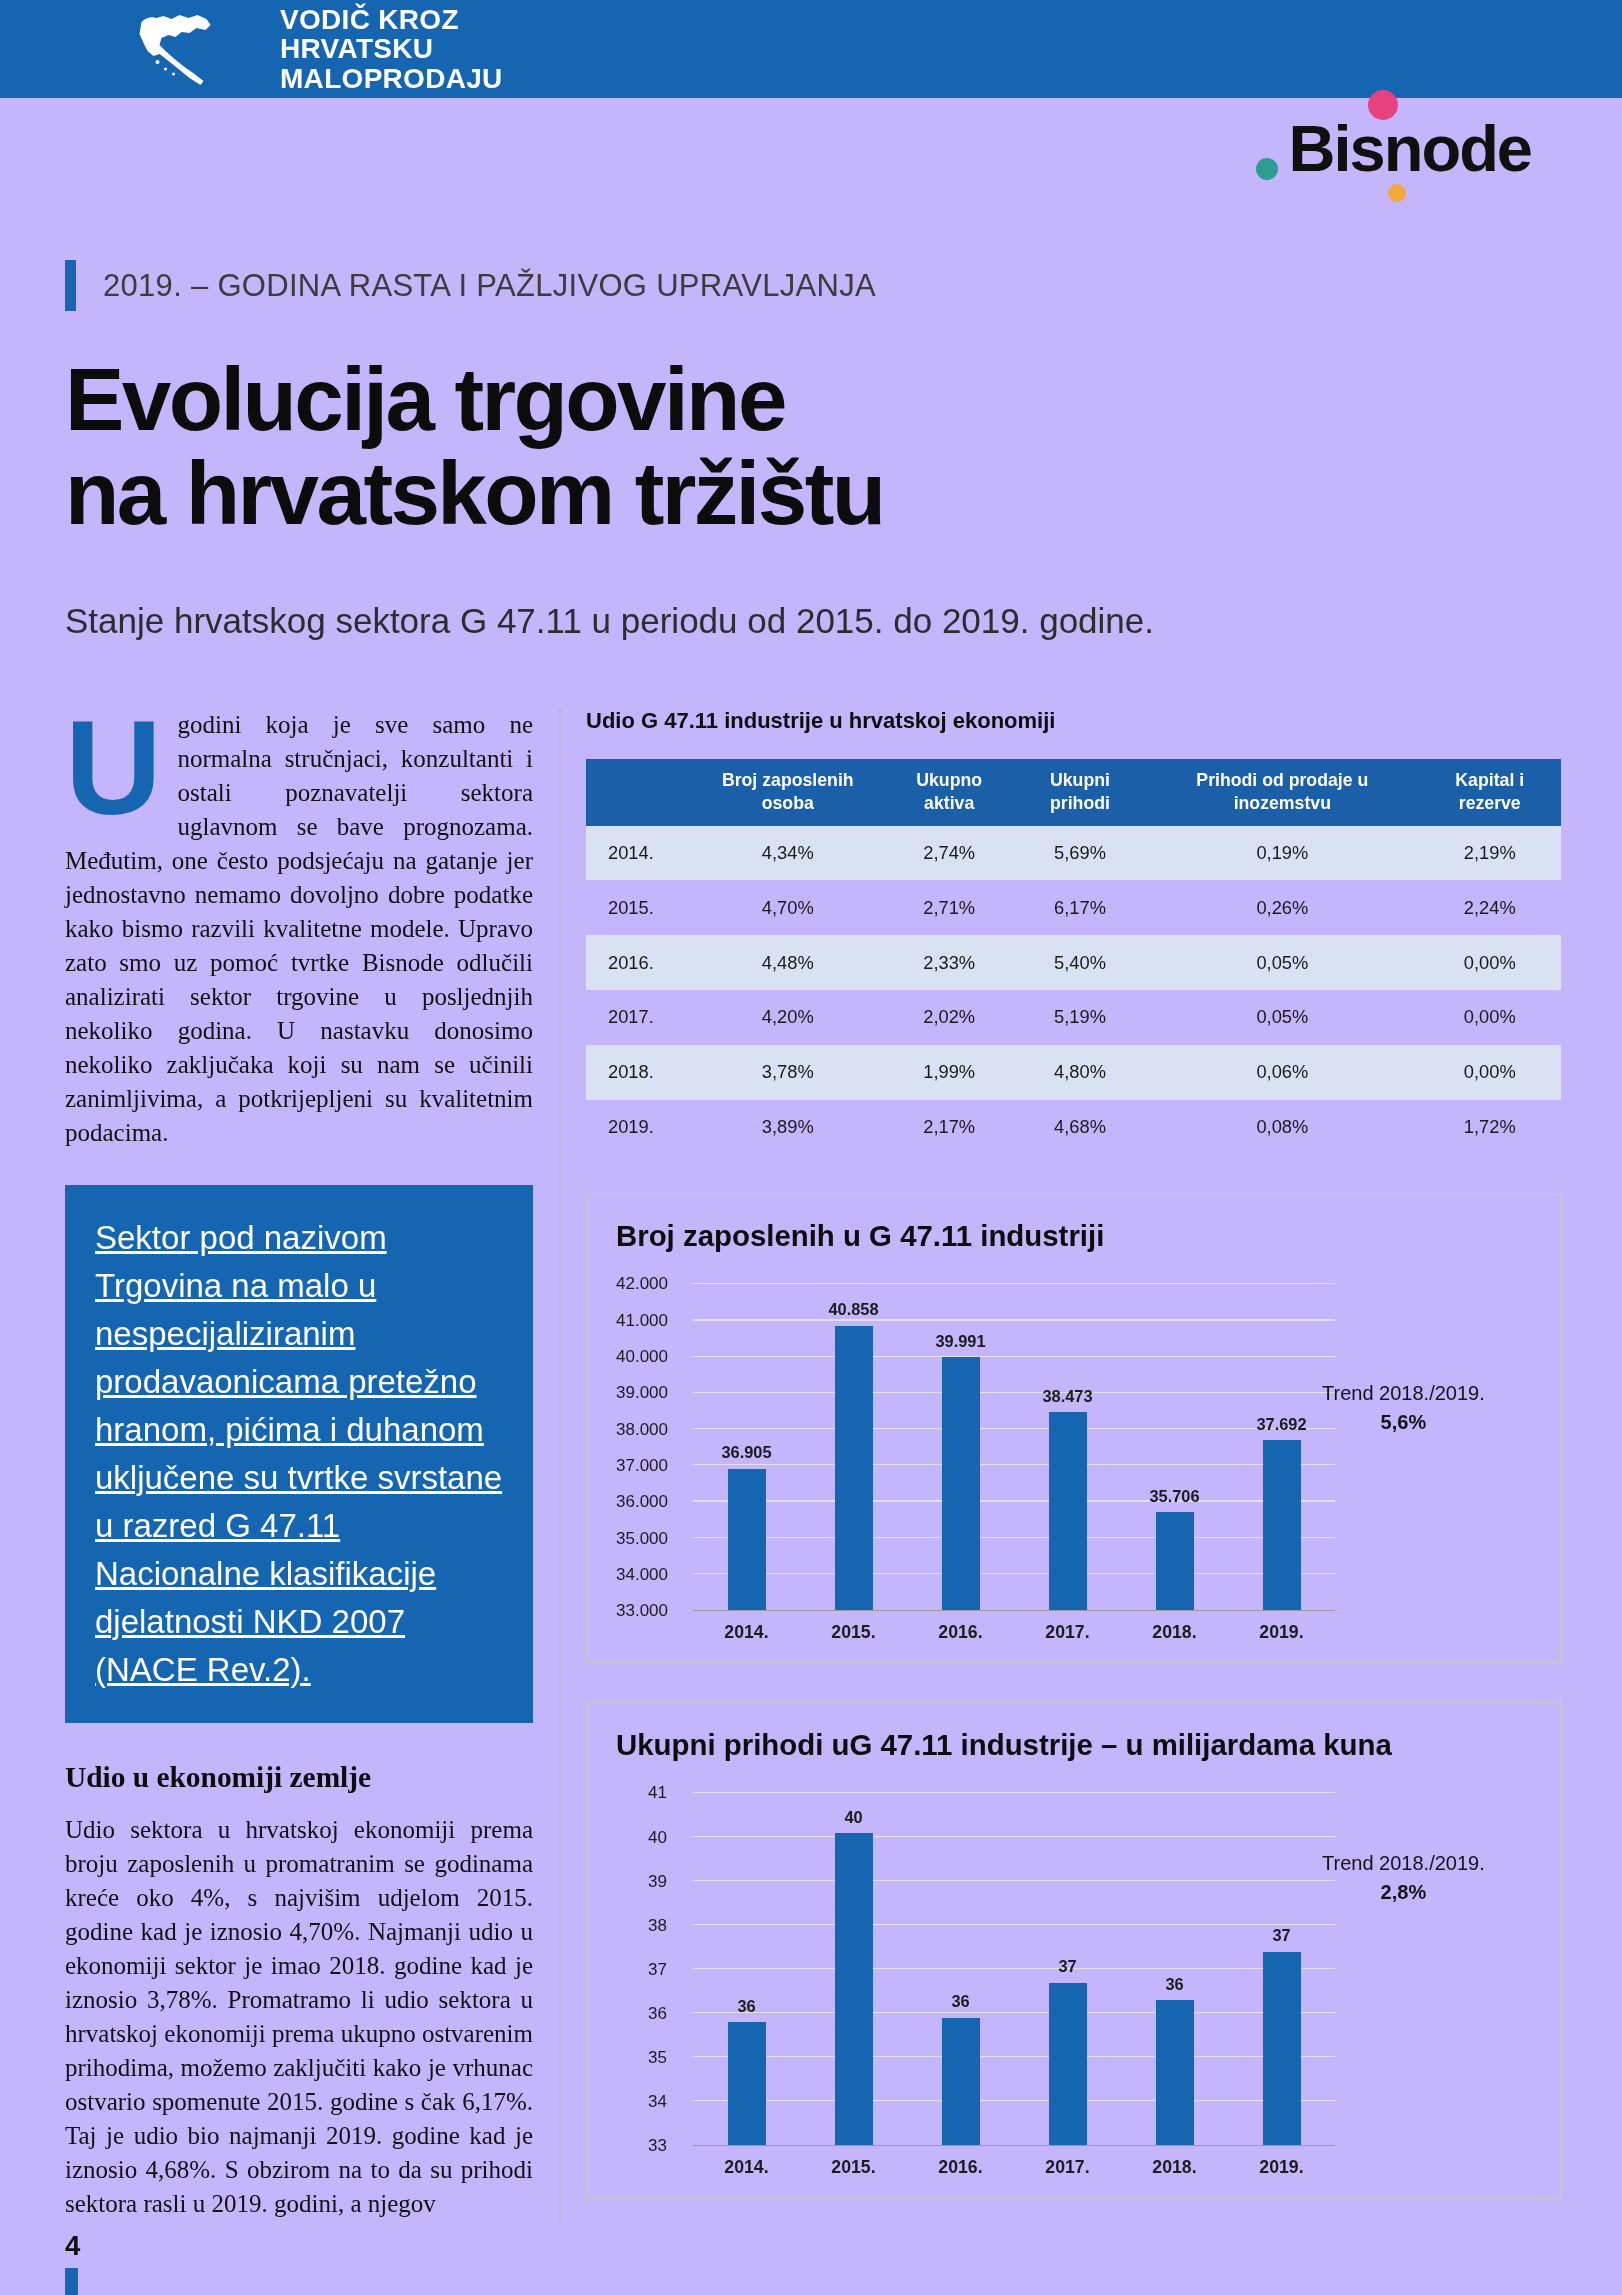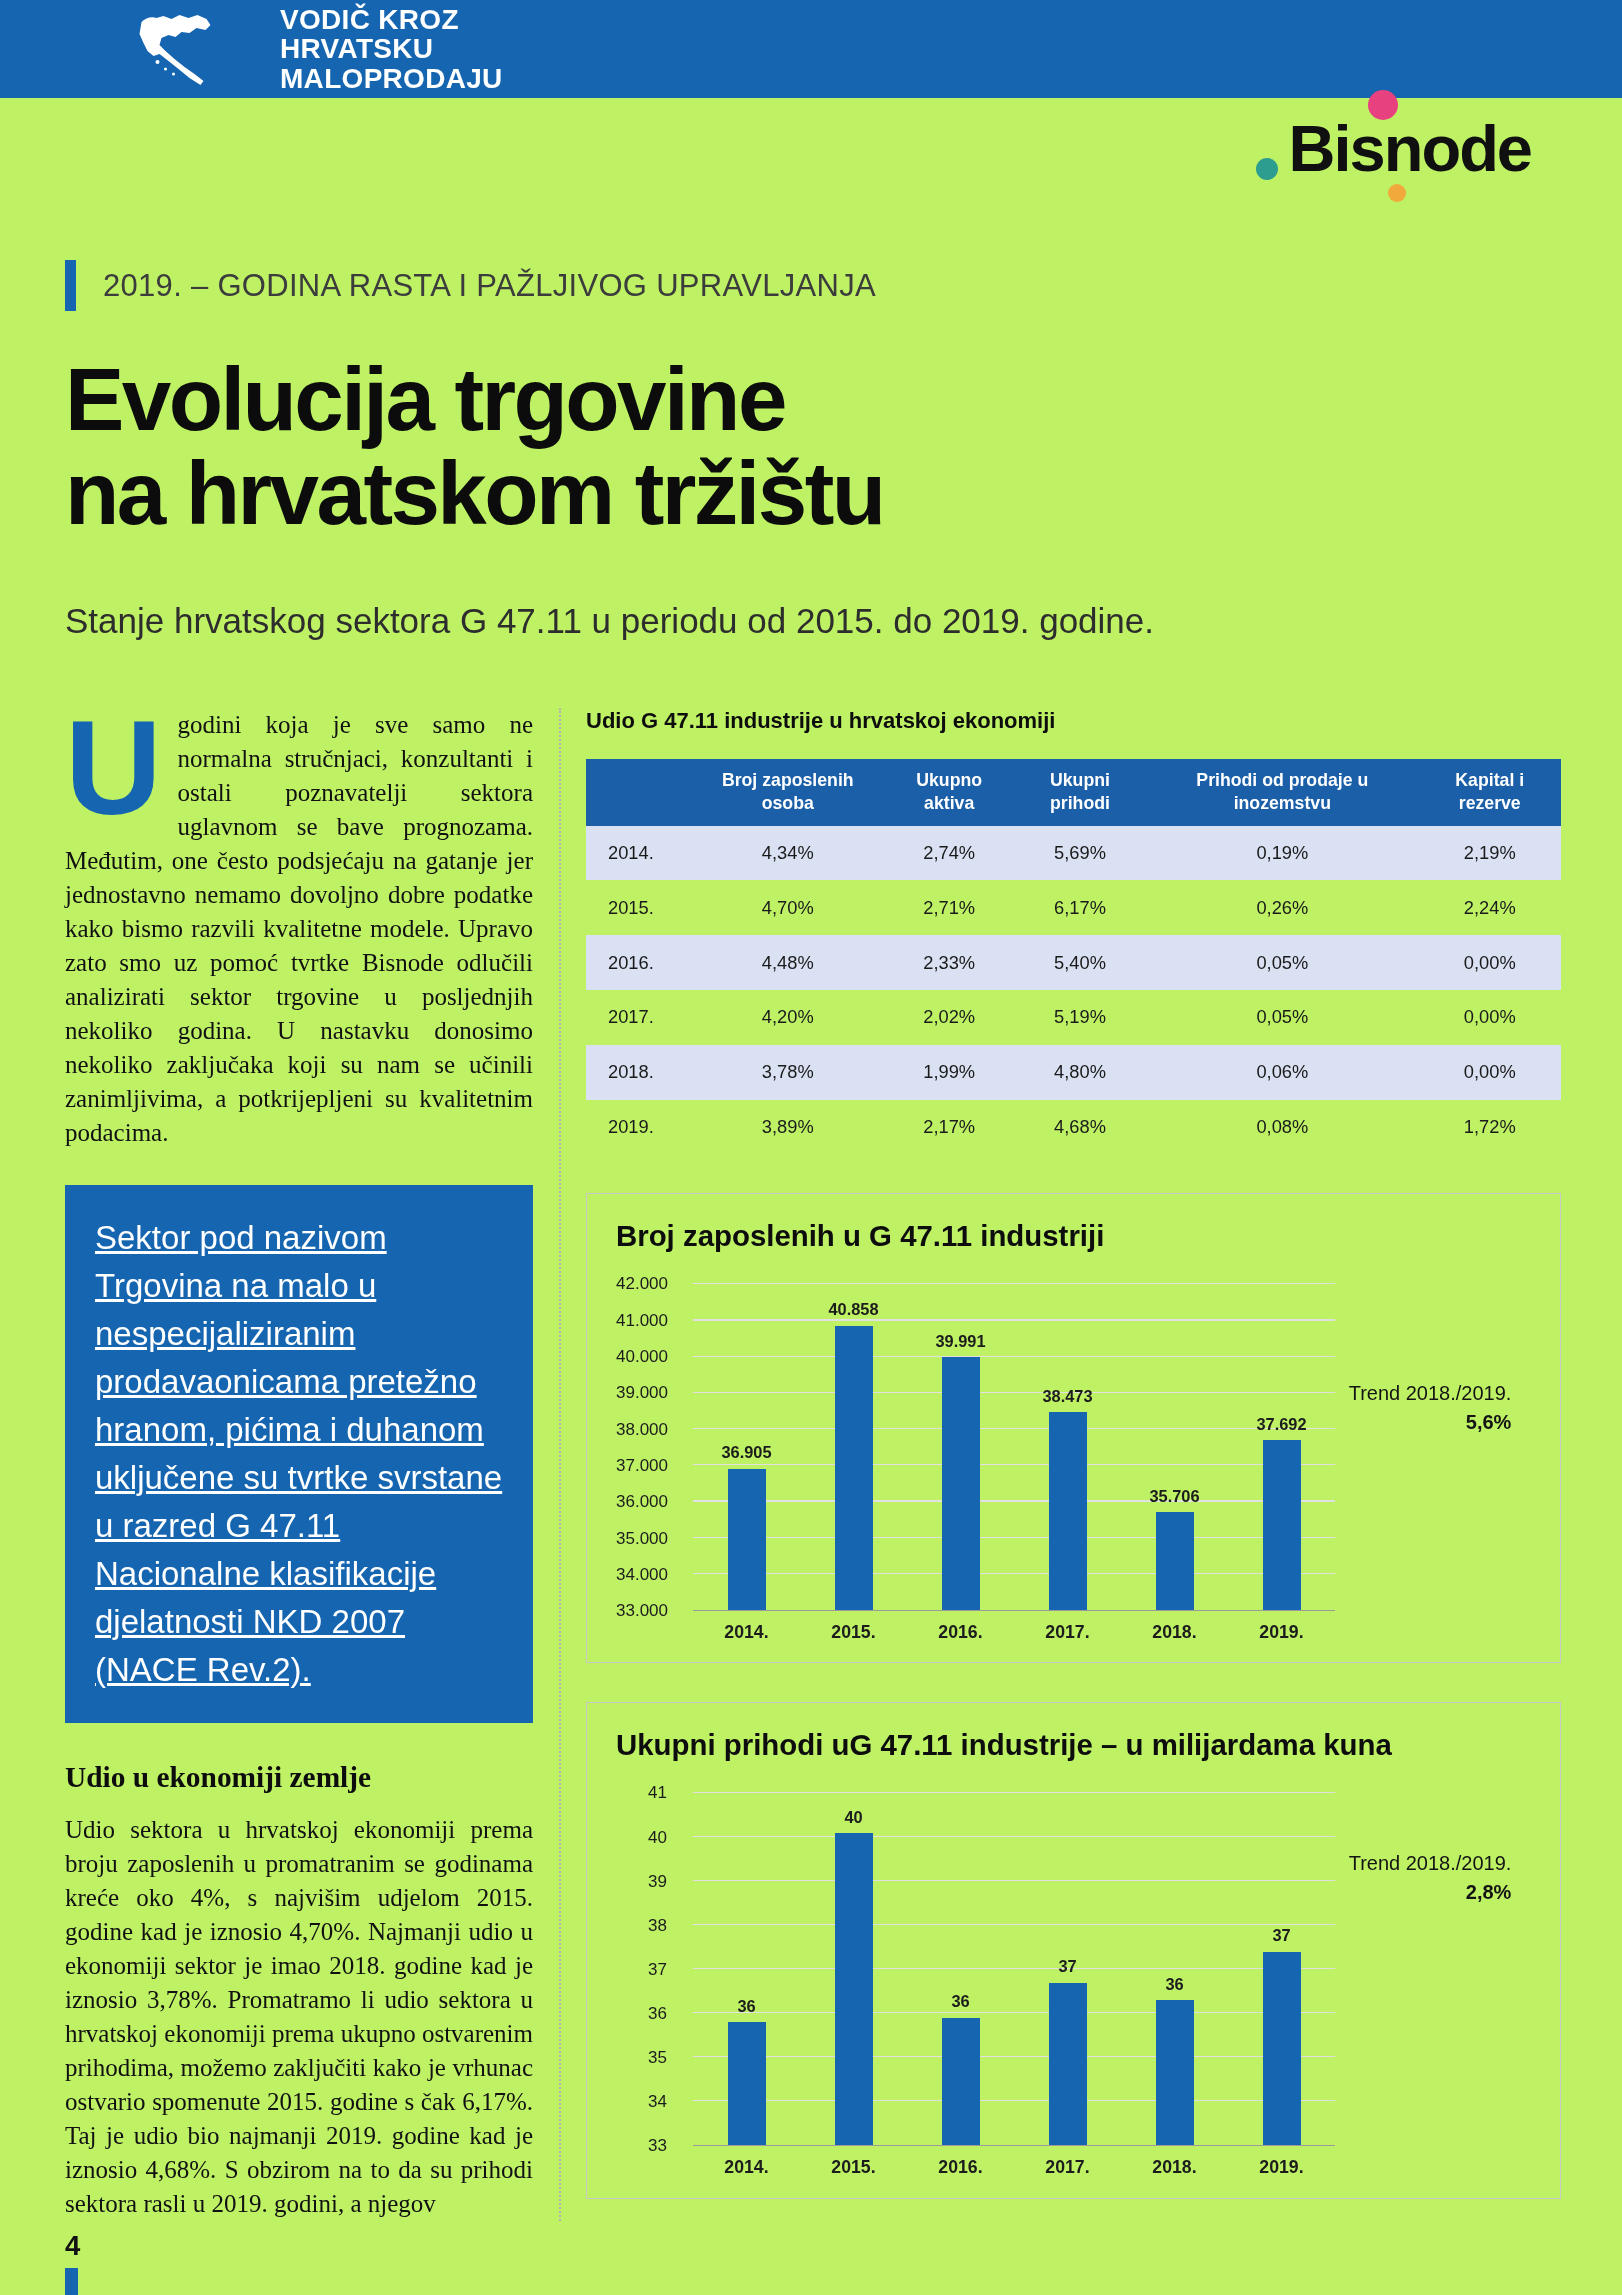--- a/index.html
+++ b/index.html
@@ -1,18 +1,18 @@
 <!DOCTYPE html>
 <html style="font-size:10.5px"><head>
 <meta charset="utf-8">
 <style>
   * { margin:0; padding:0; box-sizing:border-box; }
   html,body { background:#ffffff; }
   .page {
-    position:relative; width:1623px; height:2295px; background:#bef264;
+    position:relative; width:1623px; height:2295px; background:#c4b5fd;
     font-family:"Liberation Sans", sans-serif; color:#1a1a1a; overflow:hidden;
   }
 
   
   .banner { height:98px; background:#1565b0; display:flex; align-items:center; padding-left:95px; }
   .banner-map { width:160px; height:80px; margin-right:25px; flex:none; }
   .banner-title { color:#fff; font-weight:700; font-size:28px; line-height:1.05; letter-spacing:0.3px; }
 
   .content { padding:0 62px 0 65px; }
 
@@ -67,21 +67,21 @@
   .card-0 .plot, .card-0 .yaxis { height:327px; }
   .card-1 .plot, .card-1 .yaxis { height:353px; }
   .gridline { position:absolute; left:0; right:0; height:1.3px; background:#e1e1e1; }
   .bars { position:absolute; left:0; right:0; top:0; bottom:0; display:flex; }
   .bar-slot { flex:1; position:relative; height:100%; }
   .bar { position:absolute; bottom:0; left:50%; transform:translateX(-50%); width:38px; }
   .bar-label { position:absolute; left:50%; transform:translateX(-50%); font-size:16.4px; font-weight:700;
                color:#1c1c1c; white-space:nowrap; }
   .xaxis { display:flex; margin-top:10.5px; }
   .xlabel { flex:1; text-align:center; font-size:17.7px; font-weight:700; color:#1c1c1c; }
-  .trend { position:absolute; right:19.6px; width:216px; text-align:right; font-size:20px; color:#141414; }
+  .trend { position:absolute; right:19.6px; width:216px; text-align:center; font-size:20px; color:#141414; }
   .card-0 .trend { top:98px; }
   .card-1 .trend { top:59px; }
   .trend-value { font-weight:700; margin-top:5.2px; }
 
   
   .page-number { position:absolute; left:65px; bottom:33px; font-weight:700; font-size:27.5px; color:#111; }
   .footer-tick { position:absolute; left:65px; bottom:0; width:13px; height:27.5px; background:#1565b0; }
 </style>
 </head>
 <body>

